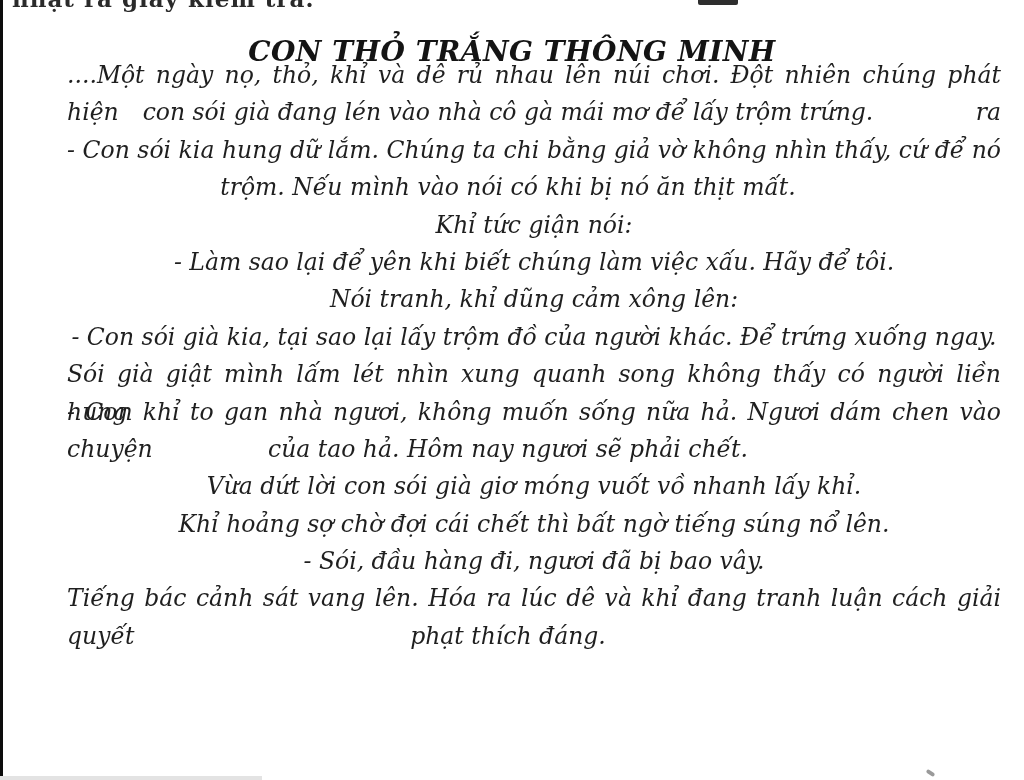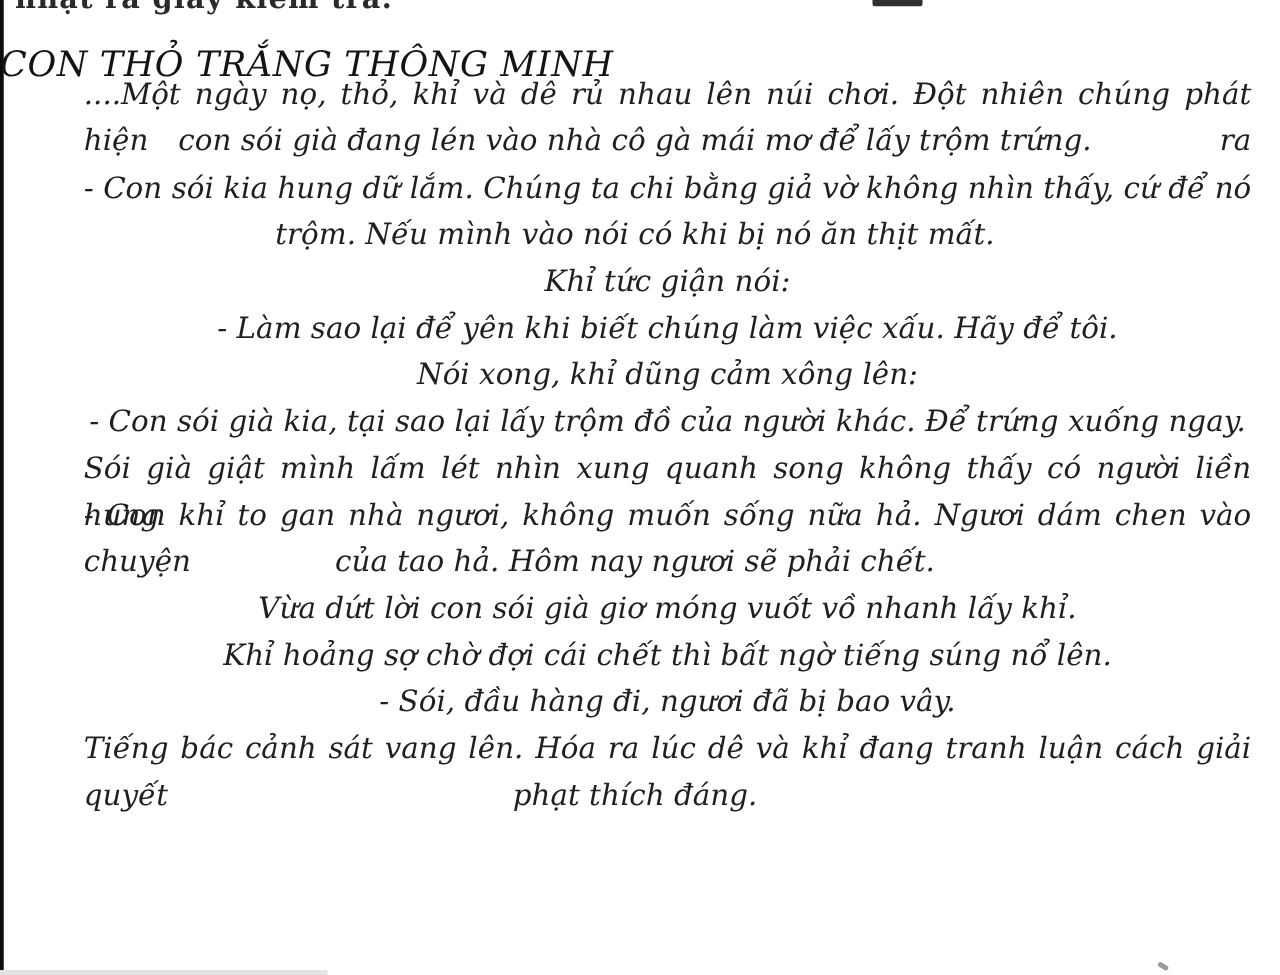--- a/index.html
+++ b/index.html
@@ -46,21 +46,22 @@
     width: 40px;
     height: 5px;
     background: #2e2e2e;
     border-radius: 0 0 2px 2px;
   }
   .story-title {
     position: absolute;
     left: 0;
     top: 16px;
     width: 100%;
-    font-weight: normal;
+    text-align: center;
+    font-weight: bold;
     font-style: italic;
     font-size: 28px;
     letter-spacing: 0.5px;
     color: #141414;
   }
   .story-body {
     position: absolute;
     left: 15px;
     right: 23px;
     top: 57px;
@@ -115,21 +116,21 @@
 
   <h1 class="story-title">CON THỎ TRẮNG THÔNG MINH</h1>
 
   <div class="story-body">
     <div class="ln ind just">....Một ngày nọ, thỏ, khỉ và dê rủ nhau lên núi chơi. Đột nhiên chúng phát hiện ra</div>
     <div class="ln">con sói già đang lén vào nhà cô gà mái mơ để lấy trộm trứng.</div>
     <div class="ln ind just">- Con sói kia hung dữ lắm. Chúng ta chi bằng giả vờ không nhìn thấy, cứ để nó</div>
     <div class="ln">trộm. Nếu mình vào nói có khi bị nó ăn thịt mất.</div>
     <div class="ln ind">Khỉ tức giận nói:</div>
     <div class="ln ind">- Làm sao lại để yên khi biết chúng làm việc xấu. Hãy để tôi.</div>
-    <div class="ln ind">Nói xong, khỉ dũng cảm xông lên:</div>
+    <div class="ln ind">Nói tranh, khỉ dũng cảm xông lên:</div>
     <div class="ln ind">- Con sói già kia, tại sao lại lấy trộm đồ của người khác. Để trứng xuống ngay.</div>
     <div class="ln ind just">Sói già giật mình lấm lét nhìn xung quanh song không thấy có người liền hung</div>
     <div class="ln ind just">- Con khỉ to gan nhà ngươi, không muốn sống nữa hả. Ngươi dám chen vào chuyện</div>
     <div class="ln">của tao hả. Hôm nay ngươi sẽ phải chết.</div>
     <div class="ln ind">Vừa dứt lời con sói già giơ móng vuốt vồ nhanh lấy khỉ.</div>
     <div class="ln ind">Khỉ hoảng sợ chờ đợi cái chết thì bất ngờ tiếng súng nổ lên.</div>
     <div class="ln ind">- Sói, đầu hàng đi, ngươi đã bị bao vây.</div>
     <div class="ln ind just">Tiếng bác cảnh sát vang lên. Hóa ra lúc dê và khỉ đang tranh luận cách giải quyết</div>
     <div class="ln">phạt thích đáng.</div>
   </div>

